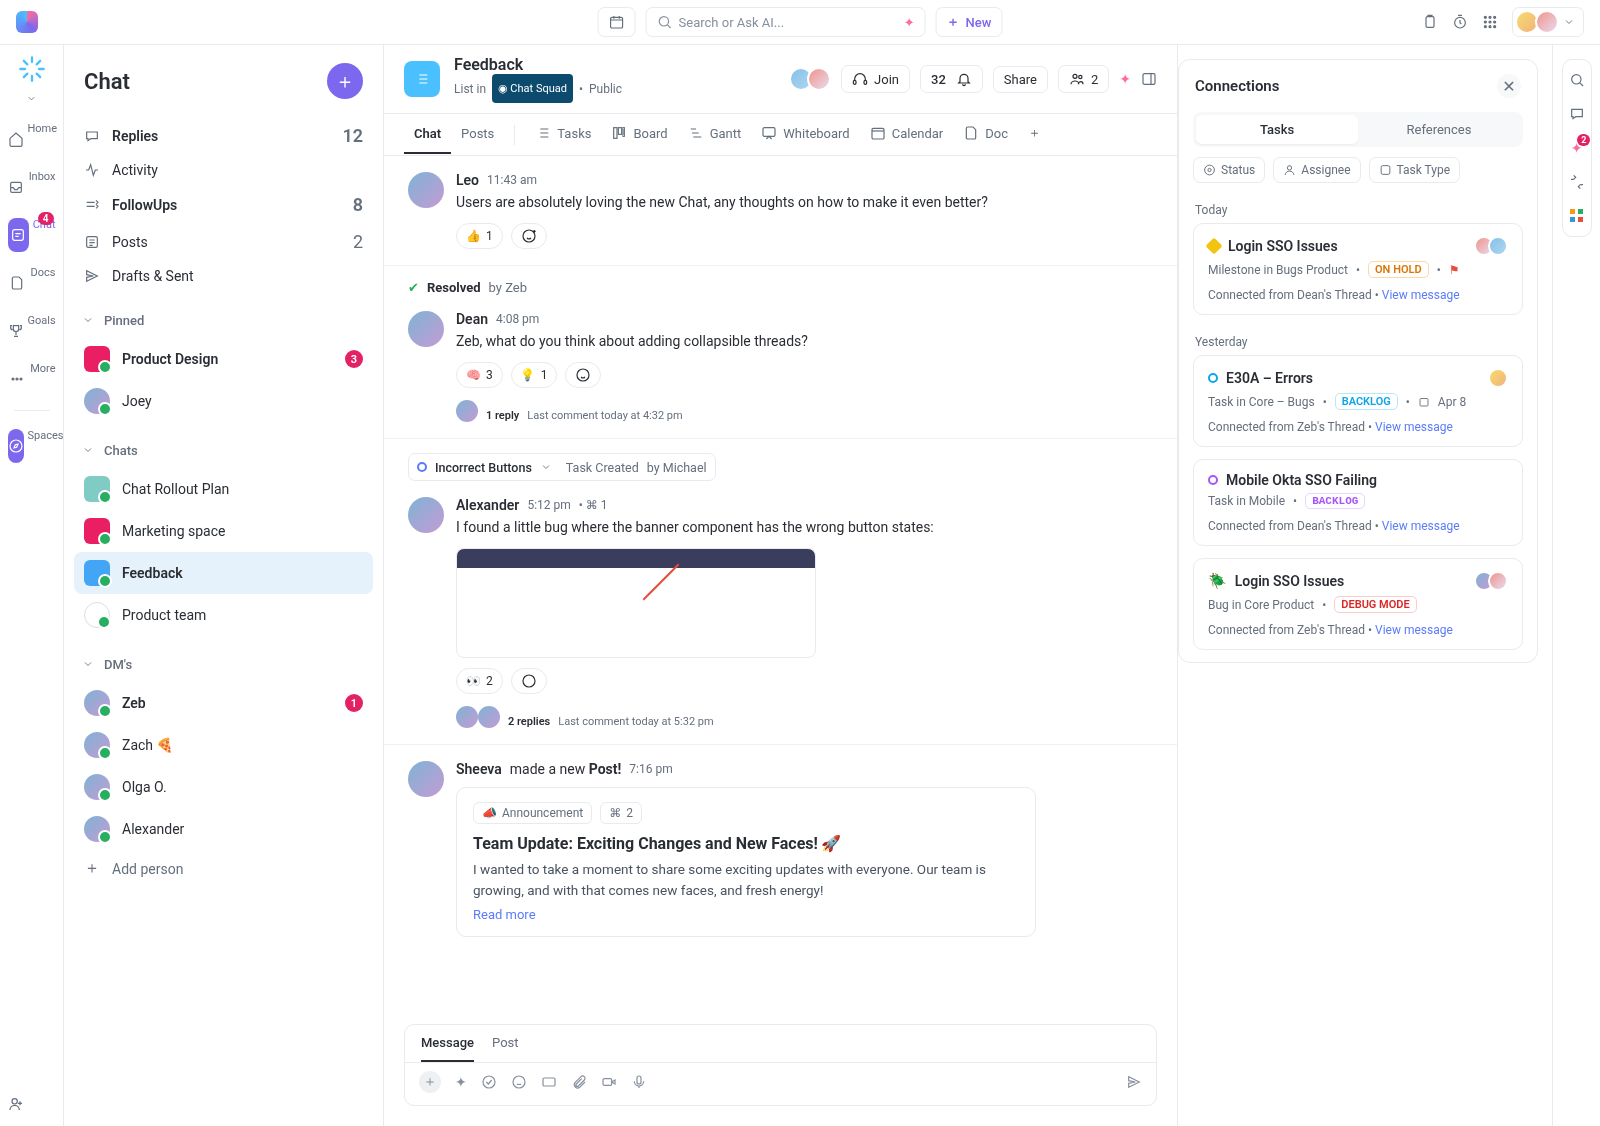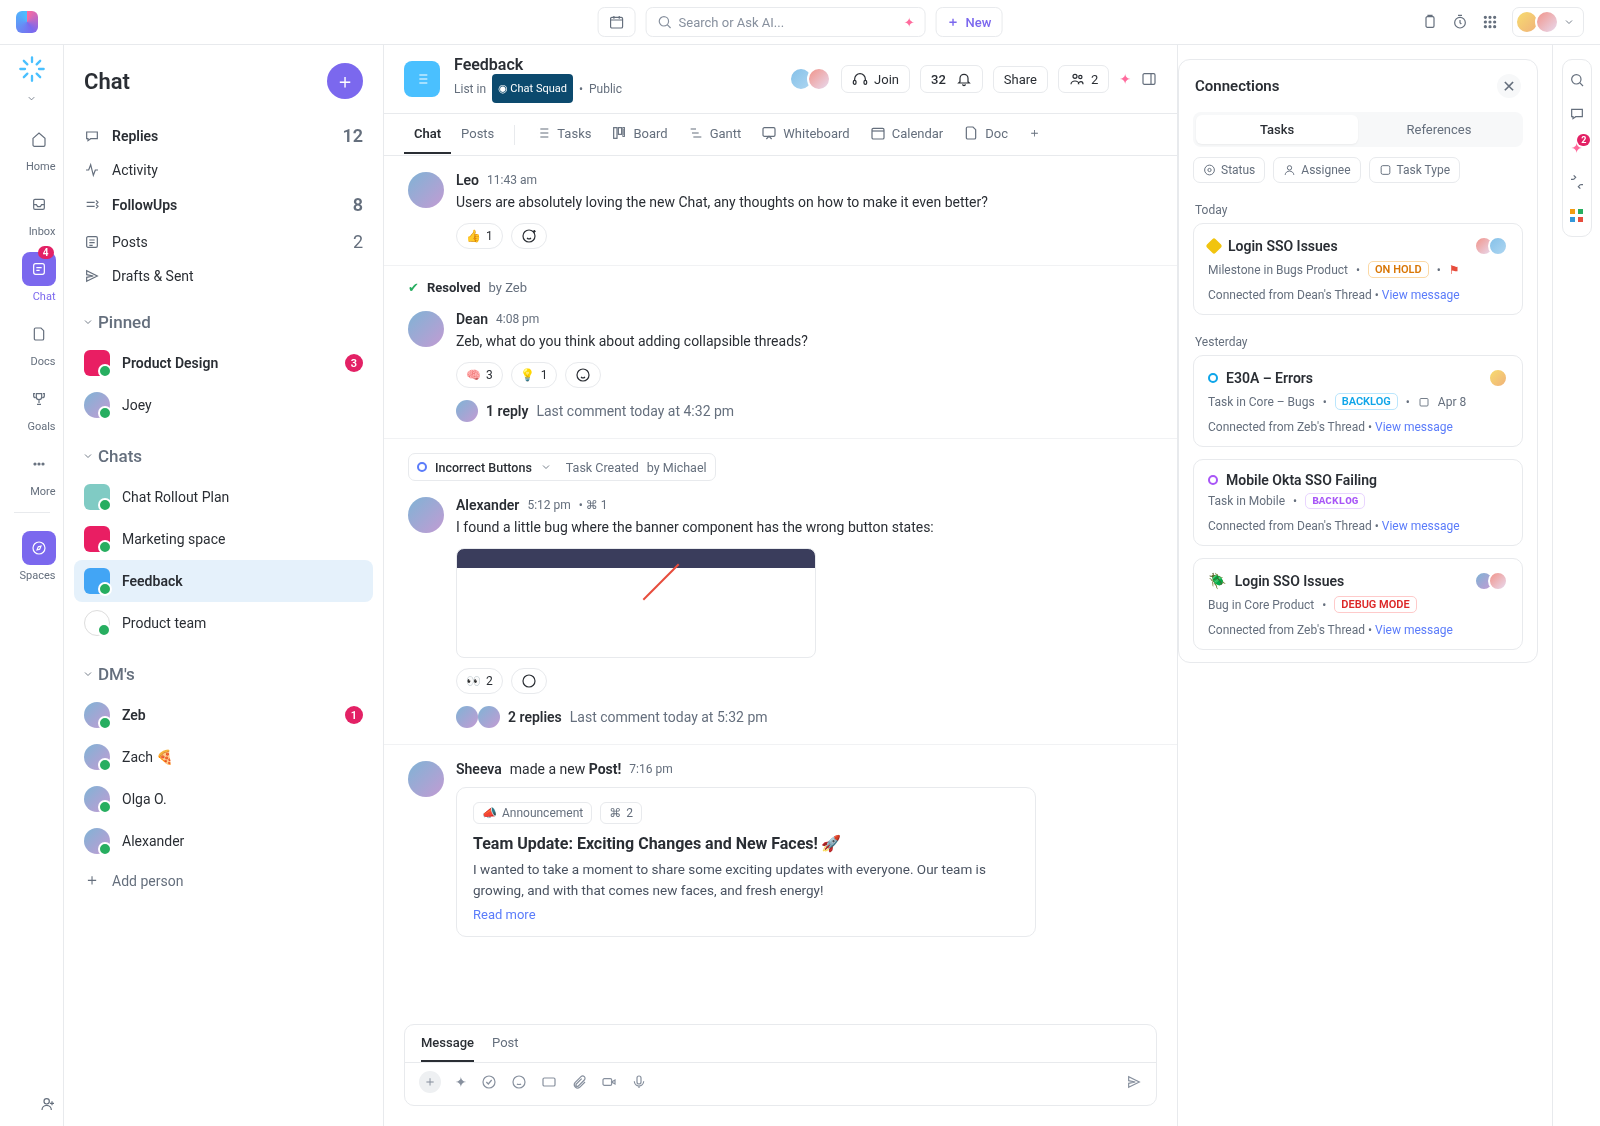--- a/index.html
+++ b/index.html
@@ -17,39 +17,39 @@
 .tb-icon { width:18px; height:18px; cursor:pointer; }
 .avatar-stack { display:flex; }
 .avatar { width:24px; height:24px; border-radius:50%; background:linear-gradient(135deg,#7fb3d5,#c39bd3); border:2px solid #fff; margin-left:-6px;}
 .avatar:first-child { margin-left:0;}
 .avatar.a2{background:linear-gradient(135deg,#f1948a,#e8daef);}
 .avatar.a3{background:linear-gradient(135deg,#85c1e9,#aed6f1);}
 .avatar.a4{background:linear-gradient(135deg,#f7dc6f,#f0b27a);}
 
 .layout { display:flex; height:calc(100% - 45px);}
 .rail { width:64px; border-right:1px solid var(--border); display:flex; flex-direction:column; align-items:center; padding:10px 0; gap:2px;}
-.rail-btn { width:48px; padding:8px 0 4px; display:flex; flex-direction:column; align-items:flex-end; gap:4px; border-radius:8px; cursor:pointer; color:var(--gray); font-size:11px; position:relative;}
+.rail-btn { width:48px; padding:8px 0 4px; display:flex; align-items:flex-start; gap:4px; border-radius:8px; cursor:pointer; color:var(--gray); font-size:11px; position:relative;}
 .rail-btn.active { color:var(--purple);}
 .rail-btn.active .rail-icon-box { background:#efecfe;}
 .rail-icon-box { width:34px;height:34px;border-radius:8px;display:flex;align-items:center;justify-content:center;}
 .rail-badge { position:absolute; top:2px; right:2px; background:var(--pink-badge); color:#fff; font-size:10px; font-weight:600; padding:1px 5px; border-radius:8px;}
 .rail-sep { height:1px; width:36px; background:var(--border); margin:8px 0;}
 .spaces-btn { background:var(--purple); border-radius:8px; width:34px; height:34px; display:flex;align-items:center;justify-content:center; color:#fff;}
 
 .sidebar { width:320px; border-right:1px solid var(--border); display:flex; flex-direction:column; overflow-y:auto;}
 .sb-head { display:flex; align-items:center; justify-content:space-between; padding:18px 20px 14px;}
 .sb-head h1 { font-size:22px; font-weight:600;}
 .fab { width:36px;height:36px;border-radius:50%; background:var(--purple); color:#fff; display:flex;align-items:center;justify-content:center; cursor:pointer; font-size:20px;}
 .sb-list { padding:4px 10px;}
 .sb-item { display:flex; align-items:center; padding:8px 10px; border-radius:8px; cursor:pointer; gap:12px; color:#2a2e34;}
 .sb-item.bold { font-weight:600;}
 .sb-item.selected { background:#e5f1fb;}
 .sb-item .count { margin-left:auto; color:var(--gray); font-size:18px;}
 .sb-item .pbadge { margin-left:auto; background:var(--pink-badge); color:#fff; font-size:11px; font-weight:600; width:18px;height:18px;border-radius:50%;display:flex;align-items:center;justify-content:center;}
-.sb-section { display:flex; align-items:center; gap:4px; padding:16px 18px 6px; color:var(--gray); font-size:17px; font-weight:500;}
+.sb-section { display:flex; align-items:center; gap:10px; padding:16px 18px 6px; color:var(--gray); font-size:13px; font-weight:500;}
 .sb-icon { width:18px;height:18px; color:var(--gray);}
 .sb-av { width:26px;height:26px;border-radius:50%; background:linear-gradient(135deg,#7fb3d5,#c39bd3); position:relative;}
 .sb-av::after{content:"";position:absolute;right:-2px;bottom:-2px;width:10px;height:10px;border-radius:50%;background:#27ae60;border:2px solid #fff;}
 .sb-av.space { border-radius:6px; background:#4db6ac;}
 .sb-av.space.pink { background:#e91e63;}
 .sb-av.space.blue { background:#42a5f5;}
 .sb-av.space.mint { background:#80cbc4;}
 
 .main { flex:1; display:flex; min-width:0; }
 .center { flex:1; display:flex; flex-direction:column; min-width:0; border-right:1px solid var(--border);}
@@ -72,21 +72,21 @@
 .msg-av { width:36px;height:36px;border-radius:50%;background:linear-gradient(135deg,#7fb3d5,#c39bd3);flex-shrink:0;}
 .msg-body { flex:1; min-width:0;}
 .msg-head { display:flex;align-items:center;gap:8px; margin-bottom:4px;}
 .msg-author { font-weight:600; }
 .msg-time { font-size:12px; color:var(--gray);}
 .msg-text { color:#2a2e34; line-height:1.5;}
 .reactions { display:flex; gap:8px; margin-top:10px;}
 .react { display:flex;align-items:center;gap:5px; padding:4px 9px; border:1px solid var(--border); border-radius:14px; background:#fff; cursor:pointer; font-size:12px;}
 .resolved-bar { display:flex;align-items:center;gap:8px; padding:14px 24px 0; font-size:13px; color:var(--gray);}
 .resolved-bar .check { color:#27ae60;}
-.thread-reply { display:flex;align-items:center;gap:8px; margin-top:12px; font-size:14px; color:var(--gray);}
+.thread-reply { display:flex;align-items:flex-end;gap:8px; margin-top:12px; font-size:11px; color:var(--gray);}
 .mini-av{width:22px;height:22px;border-radius:50%;background:linear-gradient(135deg,#7fb3d5,#c39bd3);}
 .reply-count{font-weight:600;color:#2a2e34;}
 .task-pill { display:inline-flex;align-items:center;gap:8px;padding:5px 8px;border:1px solid var(--border);border-radius:7px;font-size:12.5px;color:var(--gray);margin:14px 0 0 24px;}
 .task-pill .dot{width:10px;height:10px;border:2px solid #5b7cfa;border-radius:50%;}
 .attach-img { width:360px;height:110px;border-radius:8px;border:1px solid var(--border);margin-top:10px;background:linear-gradient(#3a3d5c 0 18%,#fff 18%);position:relative;}
 .attach-img::after{content:"";position:absolute;left:50%;top:30%;width:50px;height:2px;background:#e74c3c;transform:rotate(-45deg);}
 .post-card { border:1px solid var(--border); border-radius:10px; padding:14px 16px; margin-top:10px; max-width:580px;}
 .post-tags{display:flex;gap:8px;margin-bottom:10px;}
 .post-tag{display:flex;align-items:center;gap:5px;border:1px solid var(--border);border-radius:6px;padding:3px 8px;font-size:12px;color:var(--gray);}
 .ann-icon{color:#e74c3c;}

